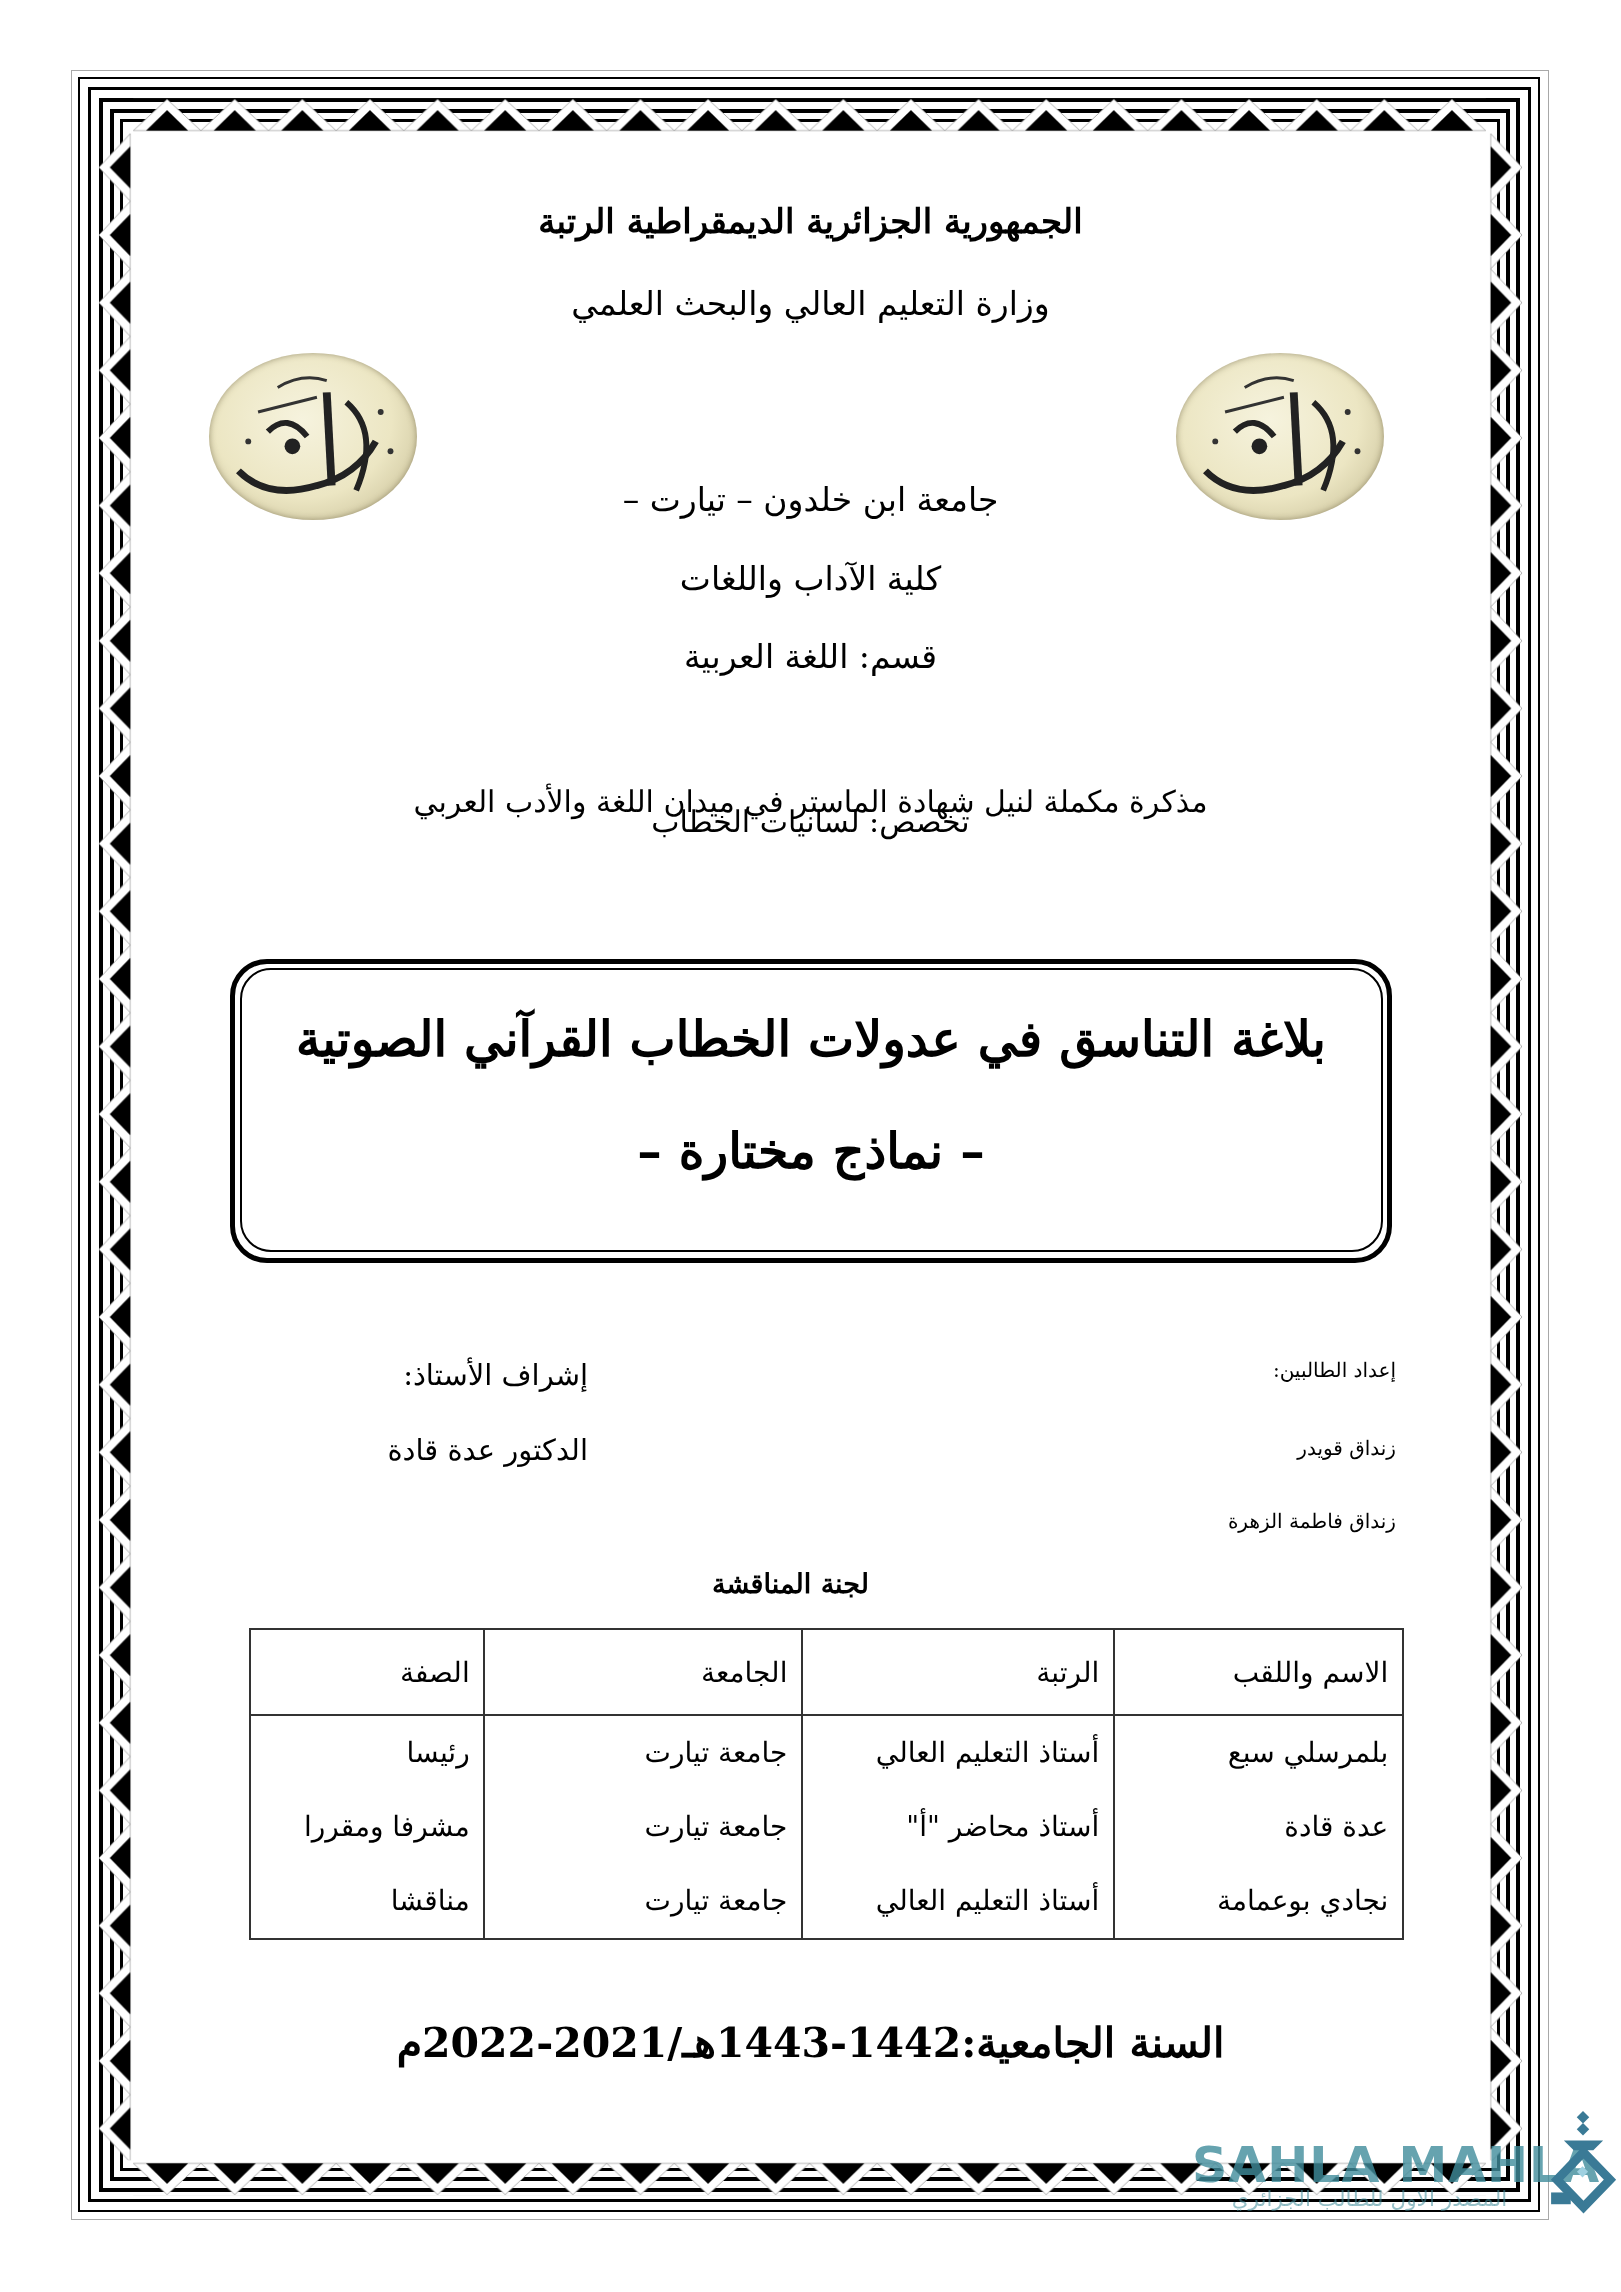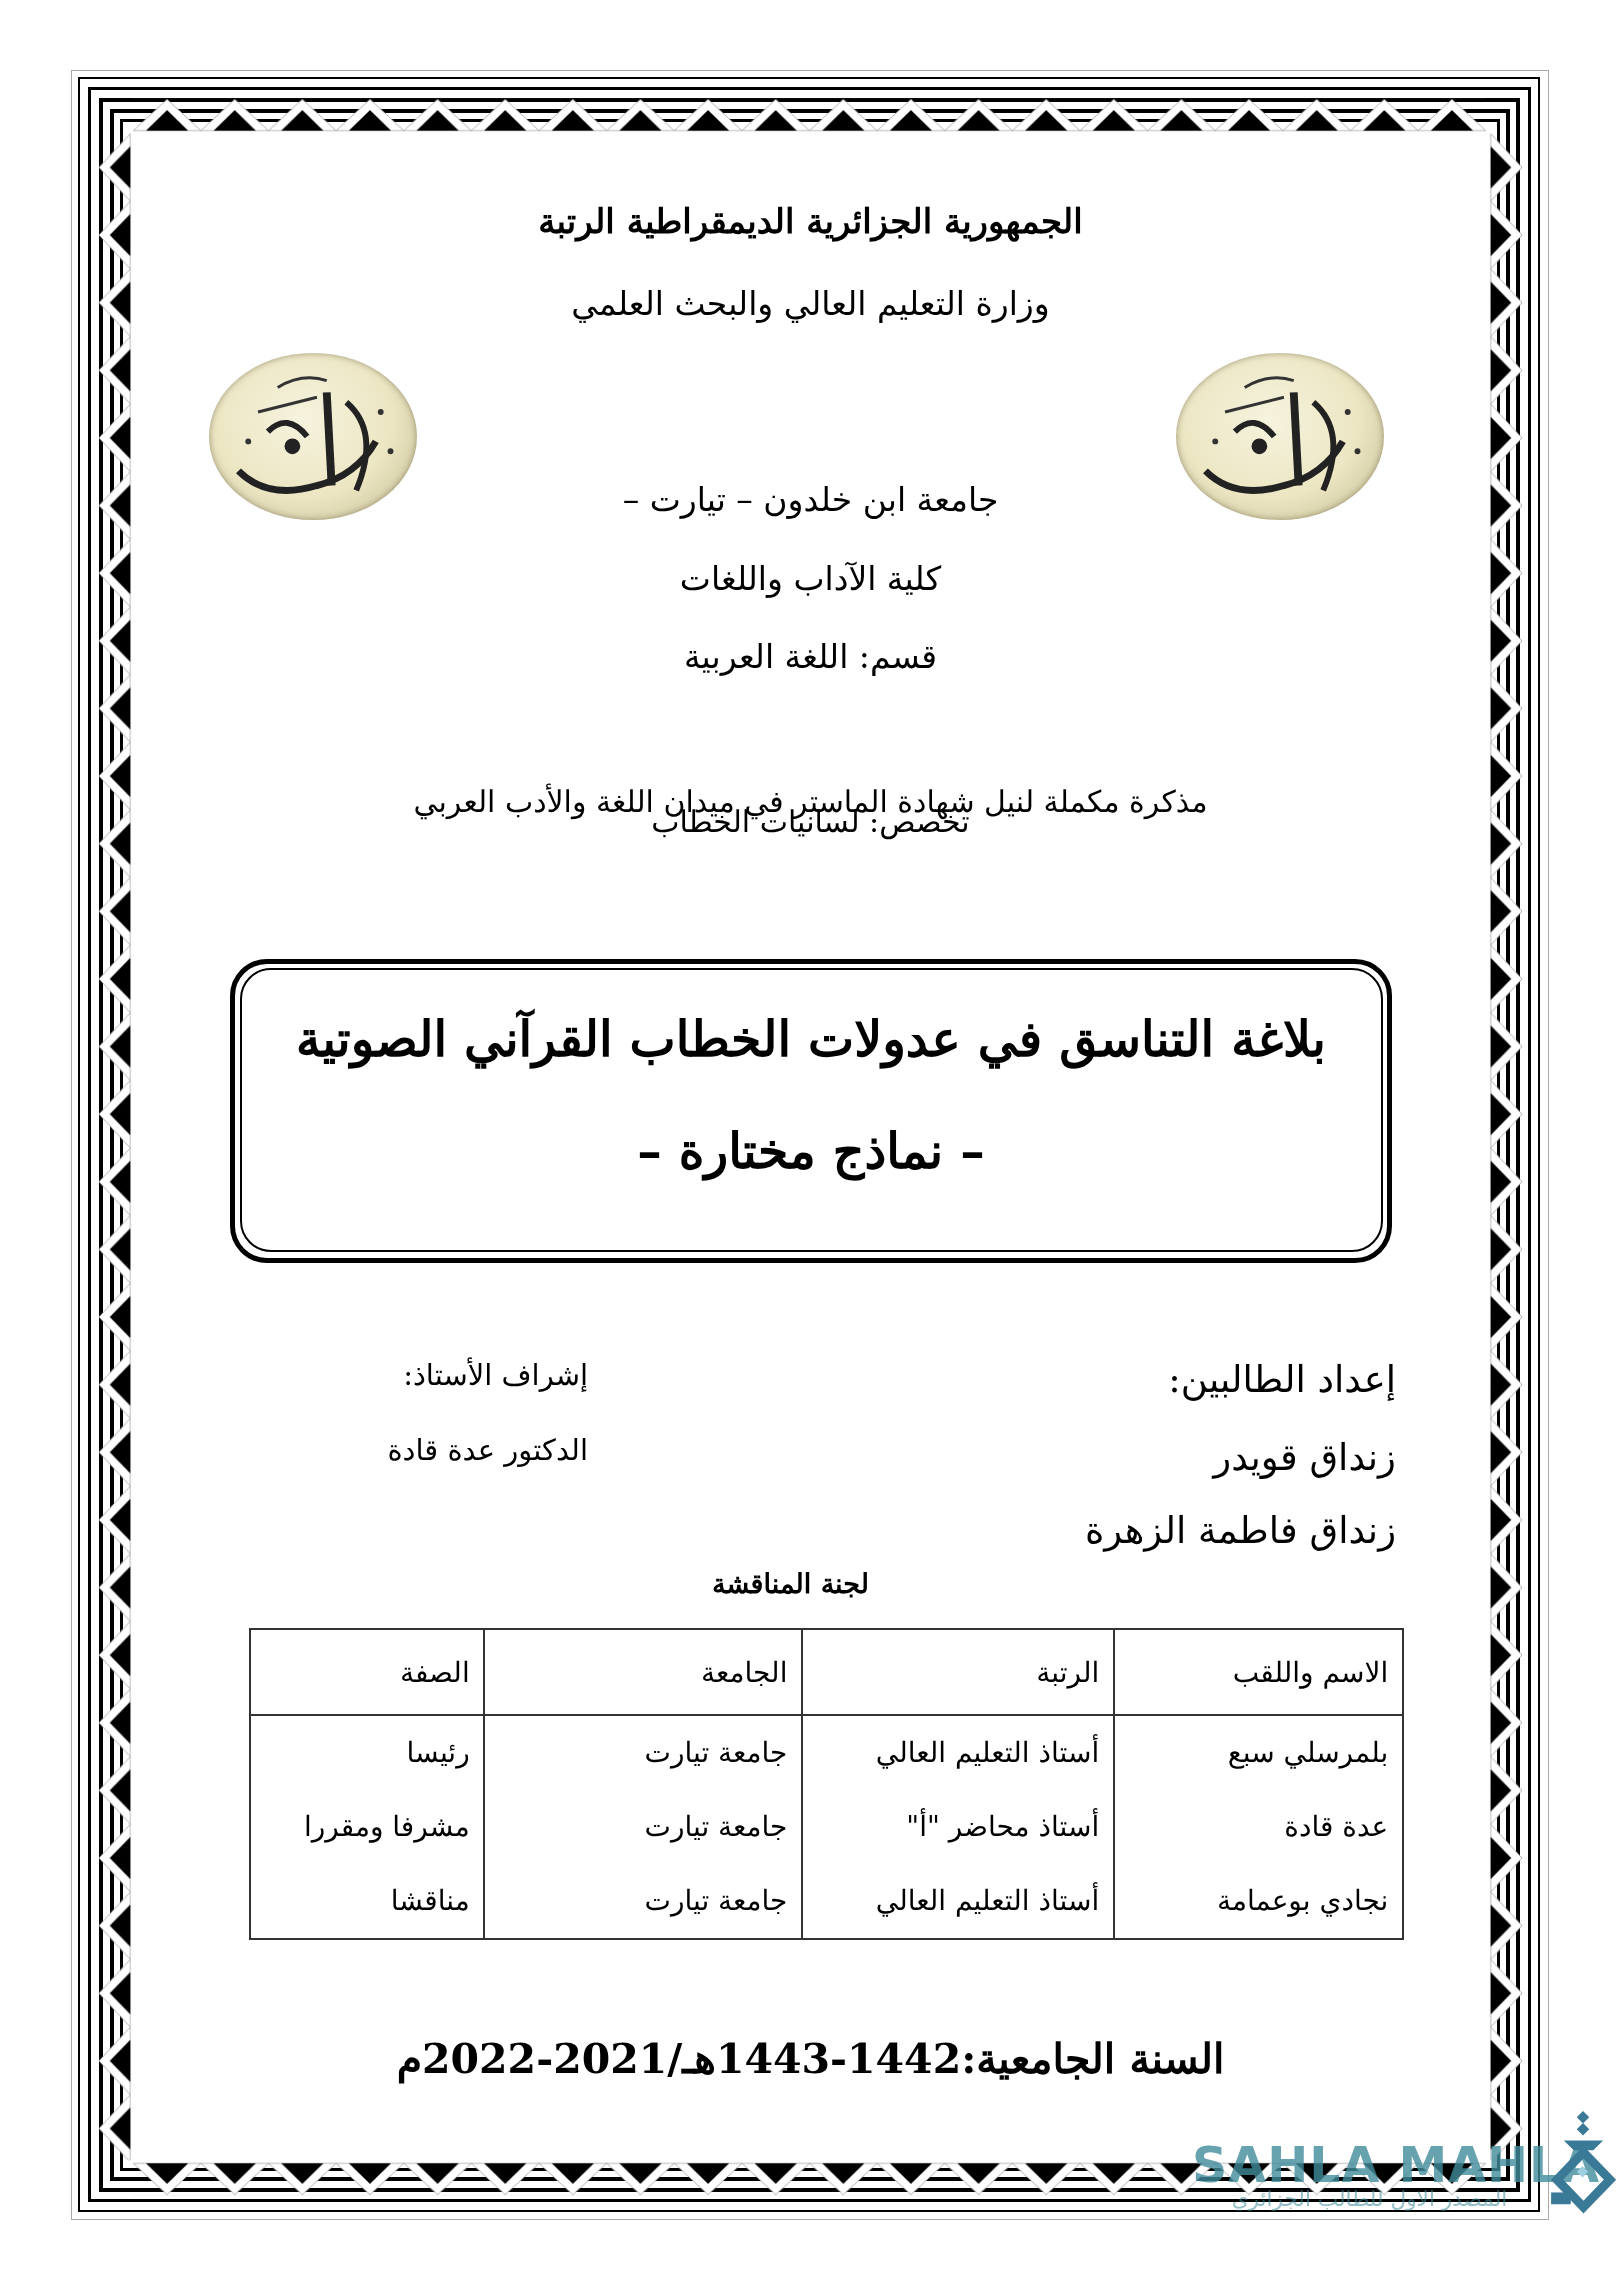--- a/index.html
+++ b/index.html
@@ -31,37 +31,37 @@
   .title-box-outer { position: absolute; left: 230px; top: 959px; width: 1162px; height: 304px;
                      border: 5.9px solid #000; border-radius: 37px; box-sizing: border-box; }
   .title-box-inner { position: absolute; left: 240px; top: 968px; width: 1143px; height: 284px;
                      border: 2px solid #000; border-radius: 31px; box-sizing: border-box; }
   .title-1 { position: absolute; left: 230px; top: 1010px; width: 1162px; text-align: center;
              font-size: 49px; font-weight: bold; direction: rtl; }
   .title-2 { position: absolute; left: 230px; top: 1122px; width: 1162px; text-align: center;
              font-size: 49px; font-weight: bold; direction: rtl; }
 
   
-  .col-right { position: absolute; right: 225px; direction: rtl; text-align: right; font-size: 37px; }
+  .col-right { position: absolute; right: 225px; direction: rtl; text-align: right; font-size: 20px; }
   .col-left  { position: absolute; left: 265px; width: 323px; direction: rtl; text-align: right; font-size: 29px; }
 
   
   .committee-title { position: absolute; left: 0; width: 1581px; top: 1568px; text-align: center;
                      font-size: 27px; font-weight: bold; direction: rtl; }
   table.committee { position: absolute; left: 249px; top: 1628px; width: 1155px; border-collapse: collapse;
                     direction: rtl; font-size: 28px; }
   table.committee td, table.committee th { border: 2px solid #333; padding: 0 13.7px; text-align: right;
                     font-weight: normal; vertical-align: top; }
   table.committee th { height: 84px; vertical-align: middle; }
   table.committee td { height: 222px; }
   table.committee td div { height: 74px; line-height: 74px; }
   .col-name { width: 261px; } .col-rank { width: 284px; } .col-univ { width: 290px; } .col-role { width: 206px; }
 
   .year { position: absolute; left: 0; width: 1621px; top: 2019px; text-align: center; font-size: 41px;
-          font-weight: bold; direction: rtl; margin-top: 16px; }
+          font-weight: bold; direction: rtl; }
 
   
   .wm-latin { position: absolute; left: 1192px; top: 2137px; font-family: "DejaVu Sans", sans-serif;
               font-size: 49px; font-weight: bold; color: rgba(64,140,155,0.8); letter-spacing: 1px; text-align: center; }
   .wm-arabic { position: absolute; left: 1181px; top: 2186px; width: 377px; text-align: center;
                font-family: "DejaVu Sans", sans-serif; font-size: 21.6px; color: rgba(64,140,155,0.55); direction: rtl; }
   .wm-logo { position: absolute; left: 1549px; top: 2109px; }
 </style>
 </head>
 <body>

